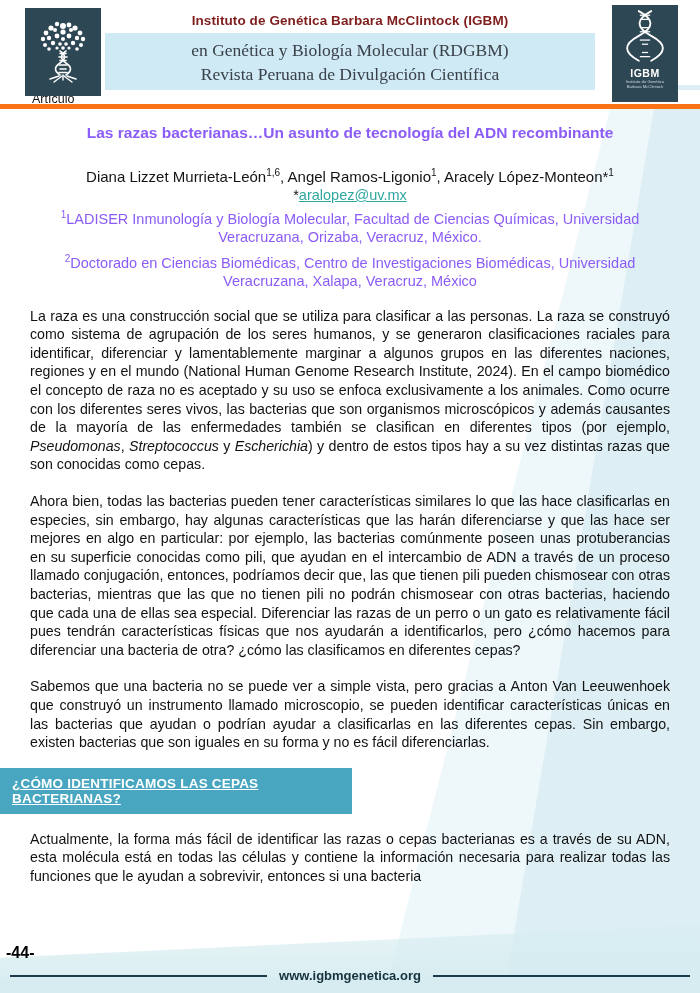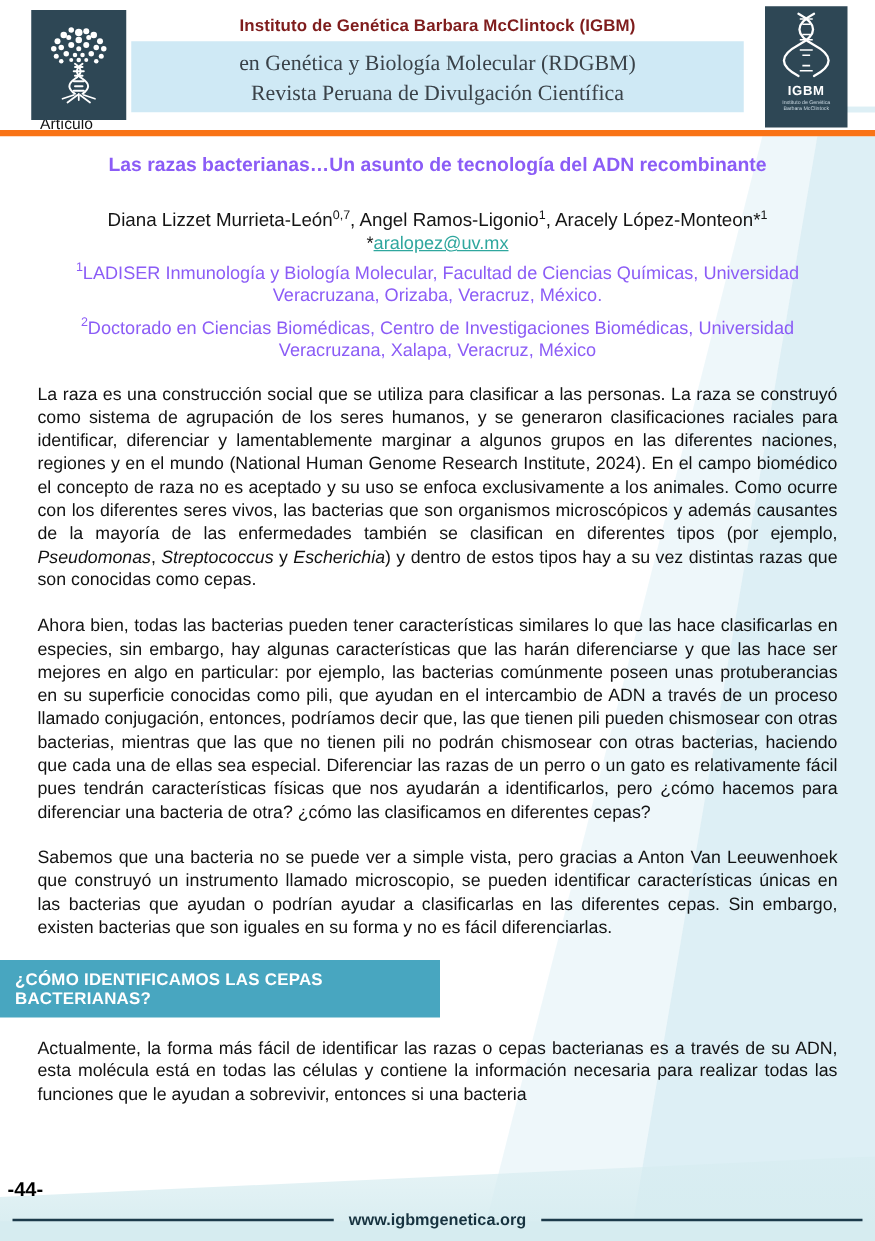--- a/index.html
+++ b/index.html
@@ -74,20 +74,21 @@
   .email-link{color:var(--email-teal);text-decoration:underline;}
   .affil{margin:3px 0 0;text-align:center;font-size:14.5px;line-height:18.5px;color:#8b5cf6;}
   .body-par{
     margin:16px 0 0;text-align:justify;font-size:14.2px;line-height:18.6px;color:#121212;
   }
   .body-par + .body-par{margin-top:18px;}
   .section-bar{
     margin:16px 0 0 -30px;width:352px;background:var(--accent-teal);color:#ffffff;
     font-weight:bold;font-size:13.5px;letter-spacing:0.2px;
     padding:8px 8px 8px 12px;
+    text-decoration:underline;
   }
   
   .page-number{
     position:absolute;left:6px;bottom:31px;font-size:16px;color:#000000;z-index:6;font-weight:bold;
   }
   .footer-rule{
     position:absolute;left:10px;right:10px;bottom:10px;display:flex;align-items:center;z-index:6;
   }
   .footer-rule .line{flex:1;height:2px;background:var(--rule-navy);}
   .footer-url{
@@ -191,21 +192,21 @@
 
     <div class="article-tag-row">
       <span>Artículo</span>
     </div>
   </div>
 
   <div class="main">
 
     <h1 class="article-title">Las razas bacterianas…Un asunto de tecnología del ADN recombinante</h1>
 
-    <p class="authors"><span>Diana Lizzet Murrieta-León</span><sup>0,7</sup><span>, Angel Ramos-Ligonio</span><sup>1</sup><span>, Aracely López-Monteon*</span><sup>1</sup></p>
+    <p class="authors"><span>Diana Lizzet Murrieta-León</span><sup>1,6</sup><span>, Angel Ramos-Ligonio</span><sup>1</sup><span>, Aracely López-Monteon*</span><sup>1</sup></p>
 
     <p class="email-line"><span>*</span><a class="email-link" href="#">aralopez@uv.mx</a></p>
 
     <p class="affil"><sup>1</sup><span>LADISER Inmunología y Biología Molecular, Facultad de Ciencias Químicas, Universidad Veracruzana, Orizaba, Veracruz, México.</span></p>
     <p class="affil"><sup>2</sup><span>Doctorado en Ciencias Biomédicas, Centro de Investigaciones Biomédicas, Universidad Veracruzana, Xalapa, Veracruz, México</span></p>
 
     <p class="body-par"><span>La raza es una construcción social que se utiliza para clasificar a las personas. La raza se construyó como sistema de agrupación de los seres humanos, y se generaron clasificaciones raciales para identificar, diferenciar y lamentablemente marginar a algunos grupos en las diferentes naciones, regiones y en el mundo (National Human Genome Research Institute, 2024). En el campo biomédico el concepto de raza no es aceptado y su uso se enfoca exclusivamente a los animales. Como ocurre con los diferentes seres vivos, las bacterias que son organismos microscópicos y además causantes de la mayoría de las enfermedades también se clasifican en diferentes tipos (por ejemplo, </span><span style="font-style: italic;">Pseudomonas</span><span>, </span><span style="font-style: italic;">Streptococcus</span><span> y </span><span style="font-style: italic;">Escherichia</span><span>) y dentro de estos tipos hay a su vez distintas razas que son conocidas como cepas.</span></p>
     <p class="body-par"><span>Ahora bien, todas las bacterias pueden tener características similares lo que las hace clasificarlas en especies, sin embargo, hay algunas características que las harán diferenciarse y que las hace ser mejores en algo en particular: por ejemplo, las bacterias comúnmente poseen unas protuberancias en su superficie conocidas como pili, que ayudan en el intercambio de ADN a través de un proceso llamado conjugación, entonces, podríamos decir que, las que tienen pili pueden chismosear con otras bacterias, mientras que las que no tienen pili no podrán chismosear con otras bacterias, haciendo que cada una de ellas sea especial. Diferenciar las razas de un perro o un gato es relativamente fácil pues tendrán características físicas que nos ayudarán a identificarlos, pero ¿cómo hacemos para diferenciar una bacteria de otra? ¿cómo las clasificamos en diferentes cepas?</span></p>
     <p class="body-par"><span>Sabemos que una bacteria no se puede ver a simple vista, pero gracias a Anton Van Leeuwenhoek que construyó un instrumento llamado microscopio, se pueden identificar características únicas en las bacterias que ayudan o podrían ayudar a clasificarlas en las diferentes cepas. Sin embargo, existen bacterias que son iguales en su forma y no es fácil diferenciarlas.</span></p>
 

